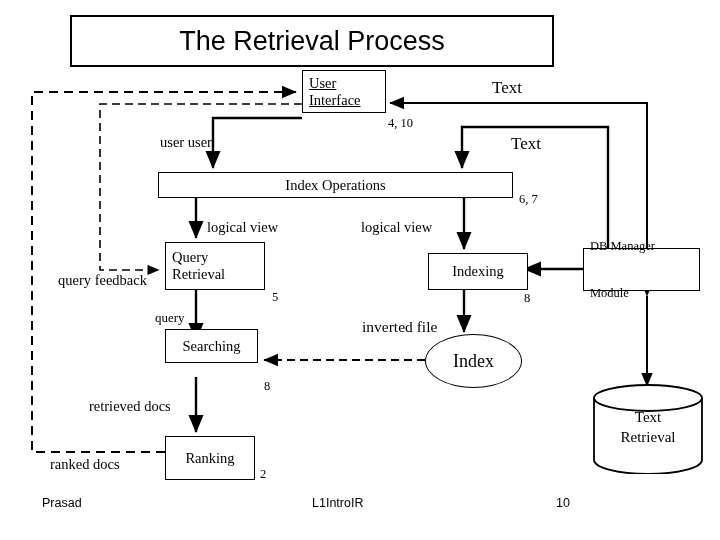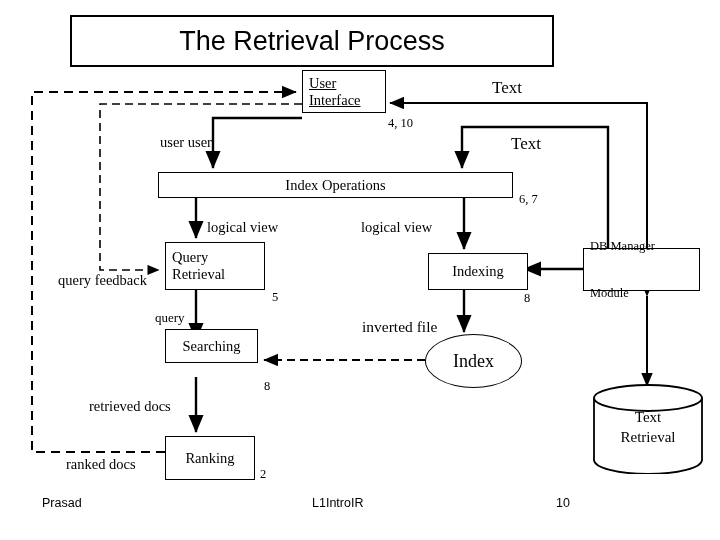--- a/index.html
+++ b/index.html
@@ -167,21 +167,21 @@
   <div class="lbl serif" style="left:207px;top:219px;font-size:14.5px;">logical view</div>
 
   <div class="lbl serif" style="left:361px;top:219px;font-size:14.5px;">logical view</div>
 
   <div class="lbl serif" style="left:155px;top:310px;font-size:13px;">query</div>
 
   <div class="lbl serif" style="left:362px;top:318px;font-size:15.5px;">inverted file</div>
 
   <div class="lbl serif" style="left:89px;top:398px;font-size:14.5px;">retrieved docs</div>
 
-  <div class="lbl serif" style="left:50px;top:456px;font-size:14.5px;margin-left:16px;">ranked docs</div>
+  <div class="lbl serif" style="left:50px;top:456px;font-size:14.5px;">ranked docs</div>
 
   <div class="num" style="left:388px;top:116px;">4, 10</div>
 
   <div class="num" style="left:519px;top:192px;">6, 7</div>
 
   <div class="num" style="left:272px;top:290px;">5</div>
 
   <div class="num" style="left:524px;top:291px;">8</div>
 
   <div class="num" style="left:264px;top:379px;">8</div>

